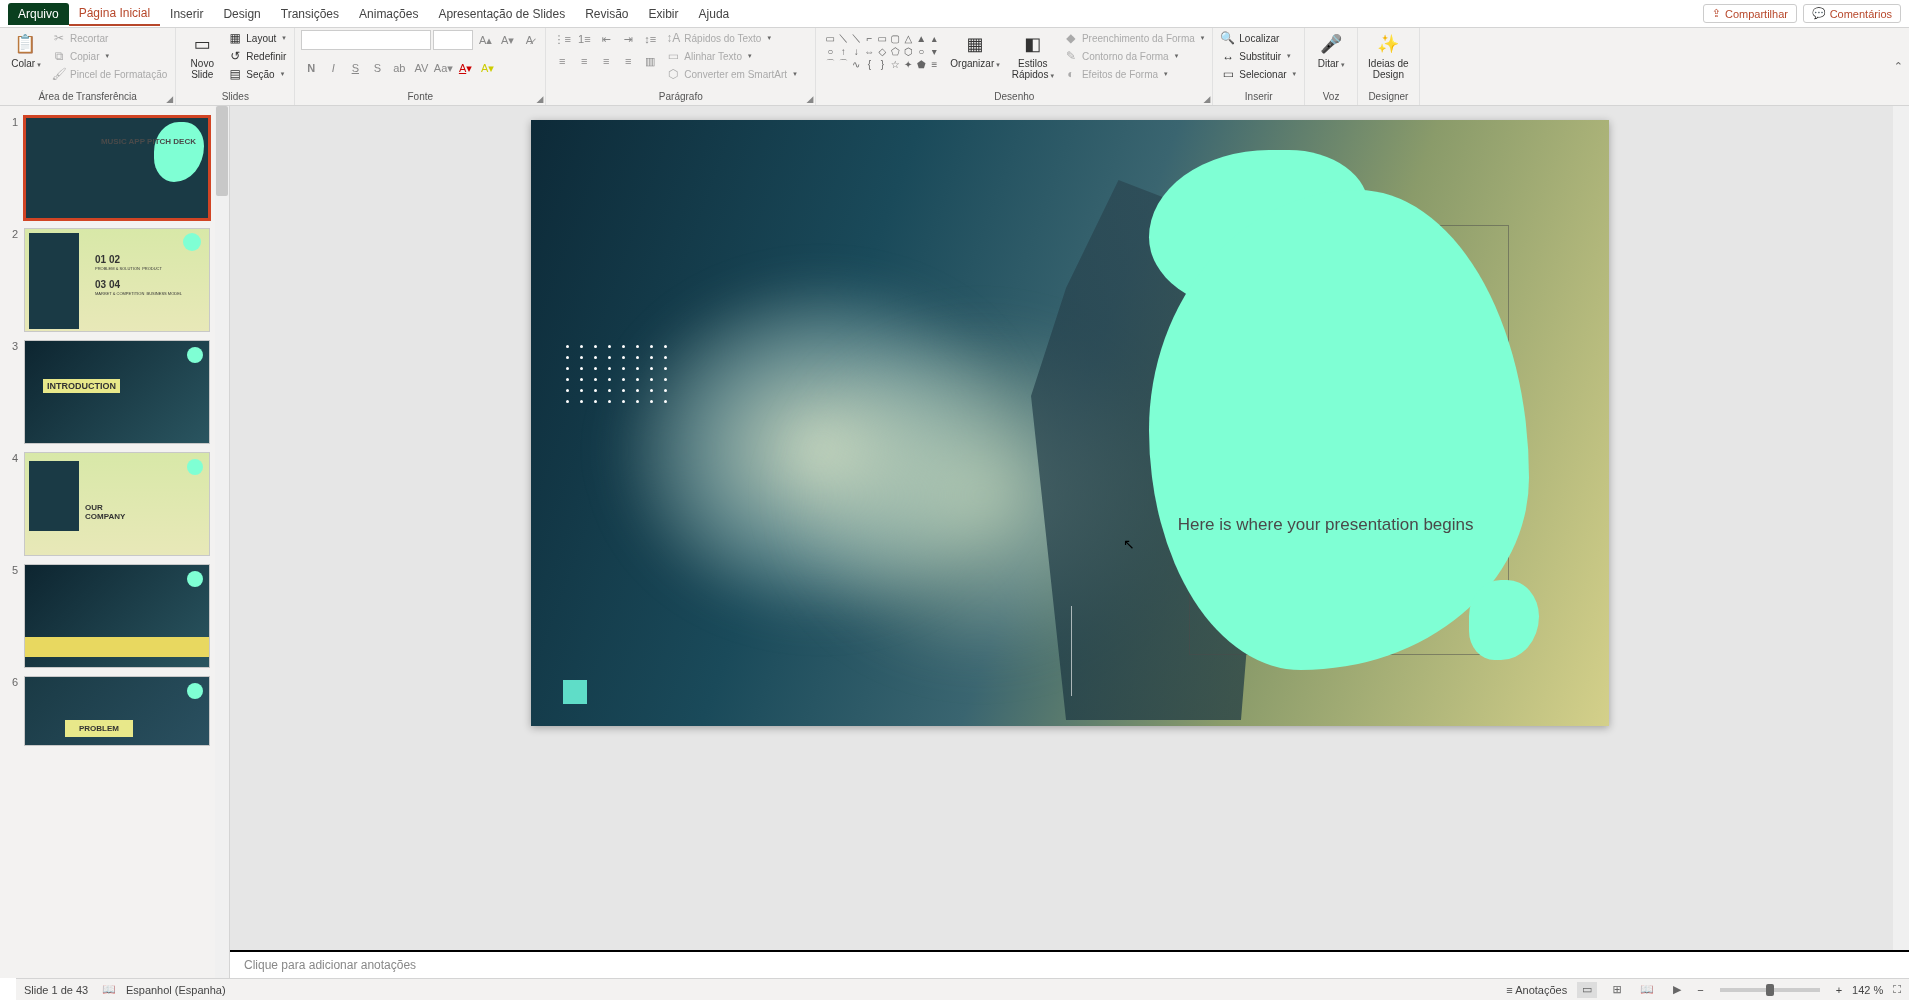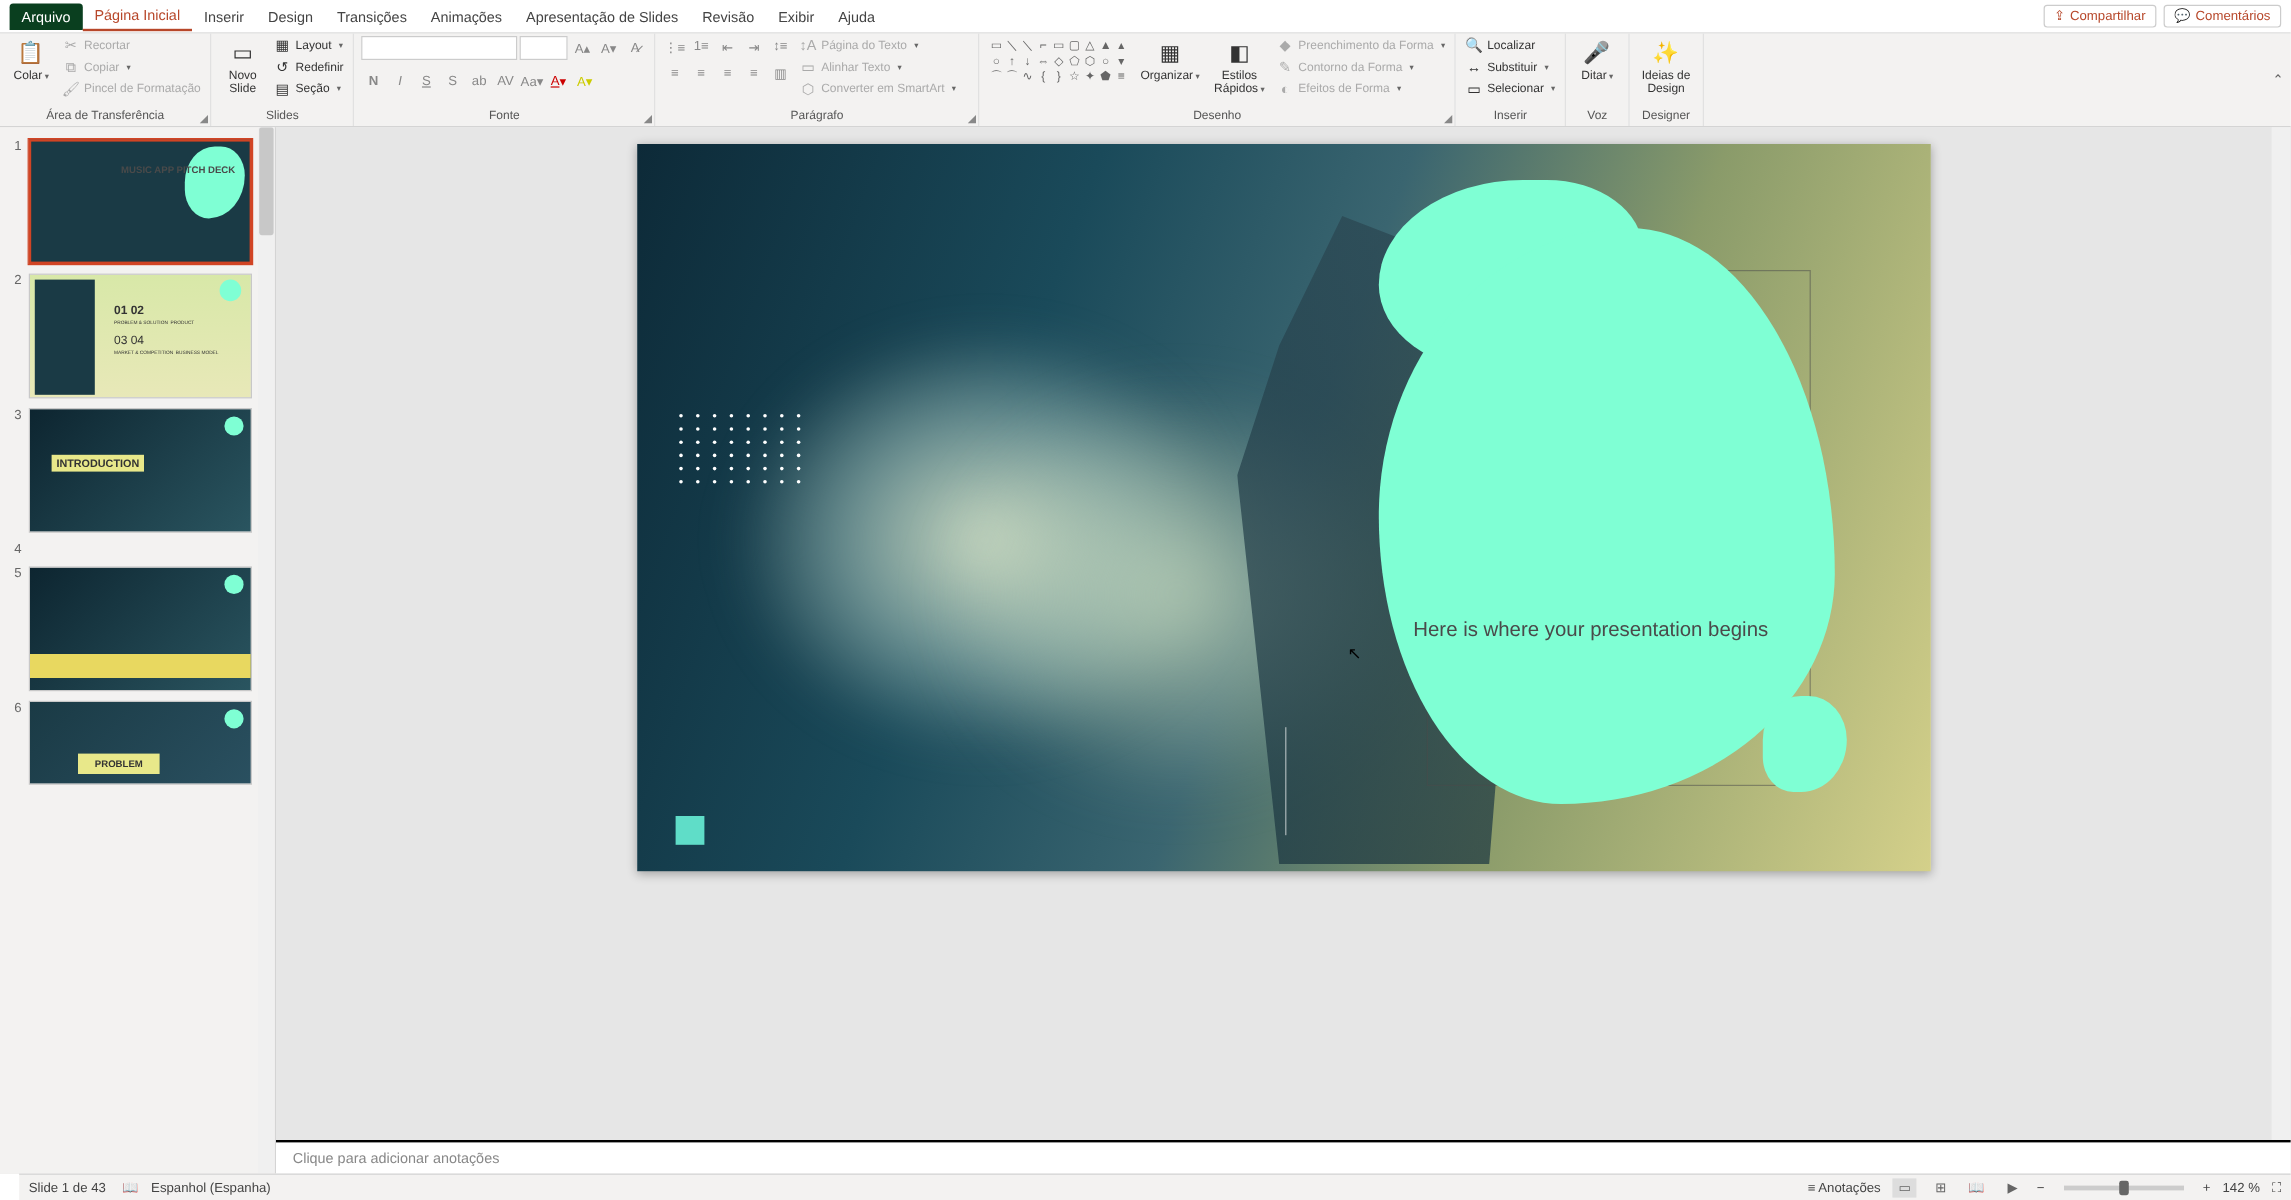--- a/index.html
+++ b/index.html
@@ -198,21 +198,21 @@
           <div class="para-btn">≡</div>
           <div class="para-btn">≡</div>
           <div class="para-btn">≡</div>
           <div class="para-btn">≡</div>
           <div class="para-btn">▥</div>
         </div>
       </div>
       <div class="stack">
         <div class="stack-item disabled">
             <span class="mini-icon">↕A</span>
-            <span>Página do Texto</span>
+            <span>Rápidos do Texto</span>
             <span class="dropdown-arrow">▾</span>
           </div>
         <div class="stack-item disabled">
             <span class="mini-icon">▭</span>
             <span>Alinhar Texto</span>
             <span class="dropdown-arrow">▾</span>
           </div>
         <div class="stack-item disabled">
             <span class="mini-icon">⬡</span>
             <span>Converter em SmartArt</span>
@@ -346,36 +346,44 @@
       </div>
       </div>
     <div class="thumb-wrap">
         <div class="thumb-num">2</div>
       <div class="thumb t2">
         <div class="tcontent" style="color:#333">
           <div style="position:absolute;left:4px;top:4px;width:50px;height:96px;background:#1a3a45"></div>
           <div style="position:absolute;right:8px;top:4px;width:18px;height:18px;background:#7fffd4;border-radius:50%"></div>
           <div style="position:absolute;left:70px;top:25px;font-weight:900;font-size:10px"><span>01</span> <span>02</span></div>
           <div style="position:absolute;left:70px;top:37px;font-size:4px"><span>PROBLEM &amp; SOLUTION</span>&nbsp;&nbsp;<span>PRODUCT</span></div>
-          <div style="position:absolute;left:70px;top:50px;font-weight:400;font-size:10px"><span>03</span> <span>04</span></div>
+          <div style="position:absolute;left:70px;top:50px;font-weight:700;font-size:10px"><span>03</span> <span>04</span></div>
           <div style="position:absolute;left:70px;top:62px;font-size:4px"><span>MARKET &amp; COMPETITION</span>&nbsp;&nbsp;<span>BUSINESS MODEL</span></div>
         </div>
       </div>
       </div>
     <div class="thumb-wrap">
         <div class="thumb-num">3</div>
       <div class="thumb t3">
         <div class="tcontent">
             <div style="position:absolute;right:6px;top:6px;width:16px;height:16px;background:#7fffd4;border-radius:50%"></div>
         <div style="position:absolute;left:18px;top:38px;font-weight:900;font-size:9px;color:#333;background:#e8e88a;padding:2px 4px">INTRODUCTION</div>
           </div>
       </div>
       </div>
     <div class="thumb-wrap">
         <div class="thumb-num">4</div>
+      <div class="thumb t4">
+        <div class="tcontent">
+            <div style="position:absolute;left:4px;top:8px;width:50px;height:70px;background:#1a3a45"></div>
+        <div style="position:absolute;right:6px;top:6px;width:16px;height:16px;background:#7fffd4;border-radius:50%"></div>
+        <div style="position:absolute;left:60px;top:50px;font-weight:900;font-size:8px;white-space:pre">OUR
+COMPANY</div>
+          </div>
+      </div>
       </div>
     <div class="thumb-wrap">
         <div class="thumb-num">5</div>
       <div class="thumb t5">
         <div class="tcontent">
             <div style="position:absolute;right:6px;top:6px;width:16px;height:16px;background:#7fffd4;border-radius:50%"></div>
         <div style="position:absolute;left:0;bottom:10px;width:100%;height:20px;background:#e8d860"></div>
           </div>
       </div>
       </div>

